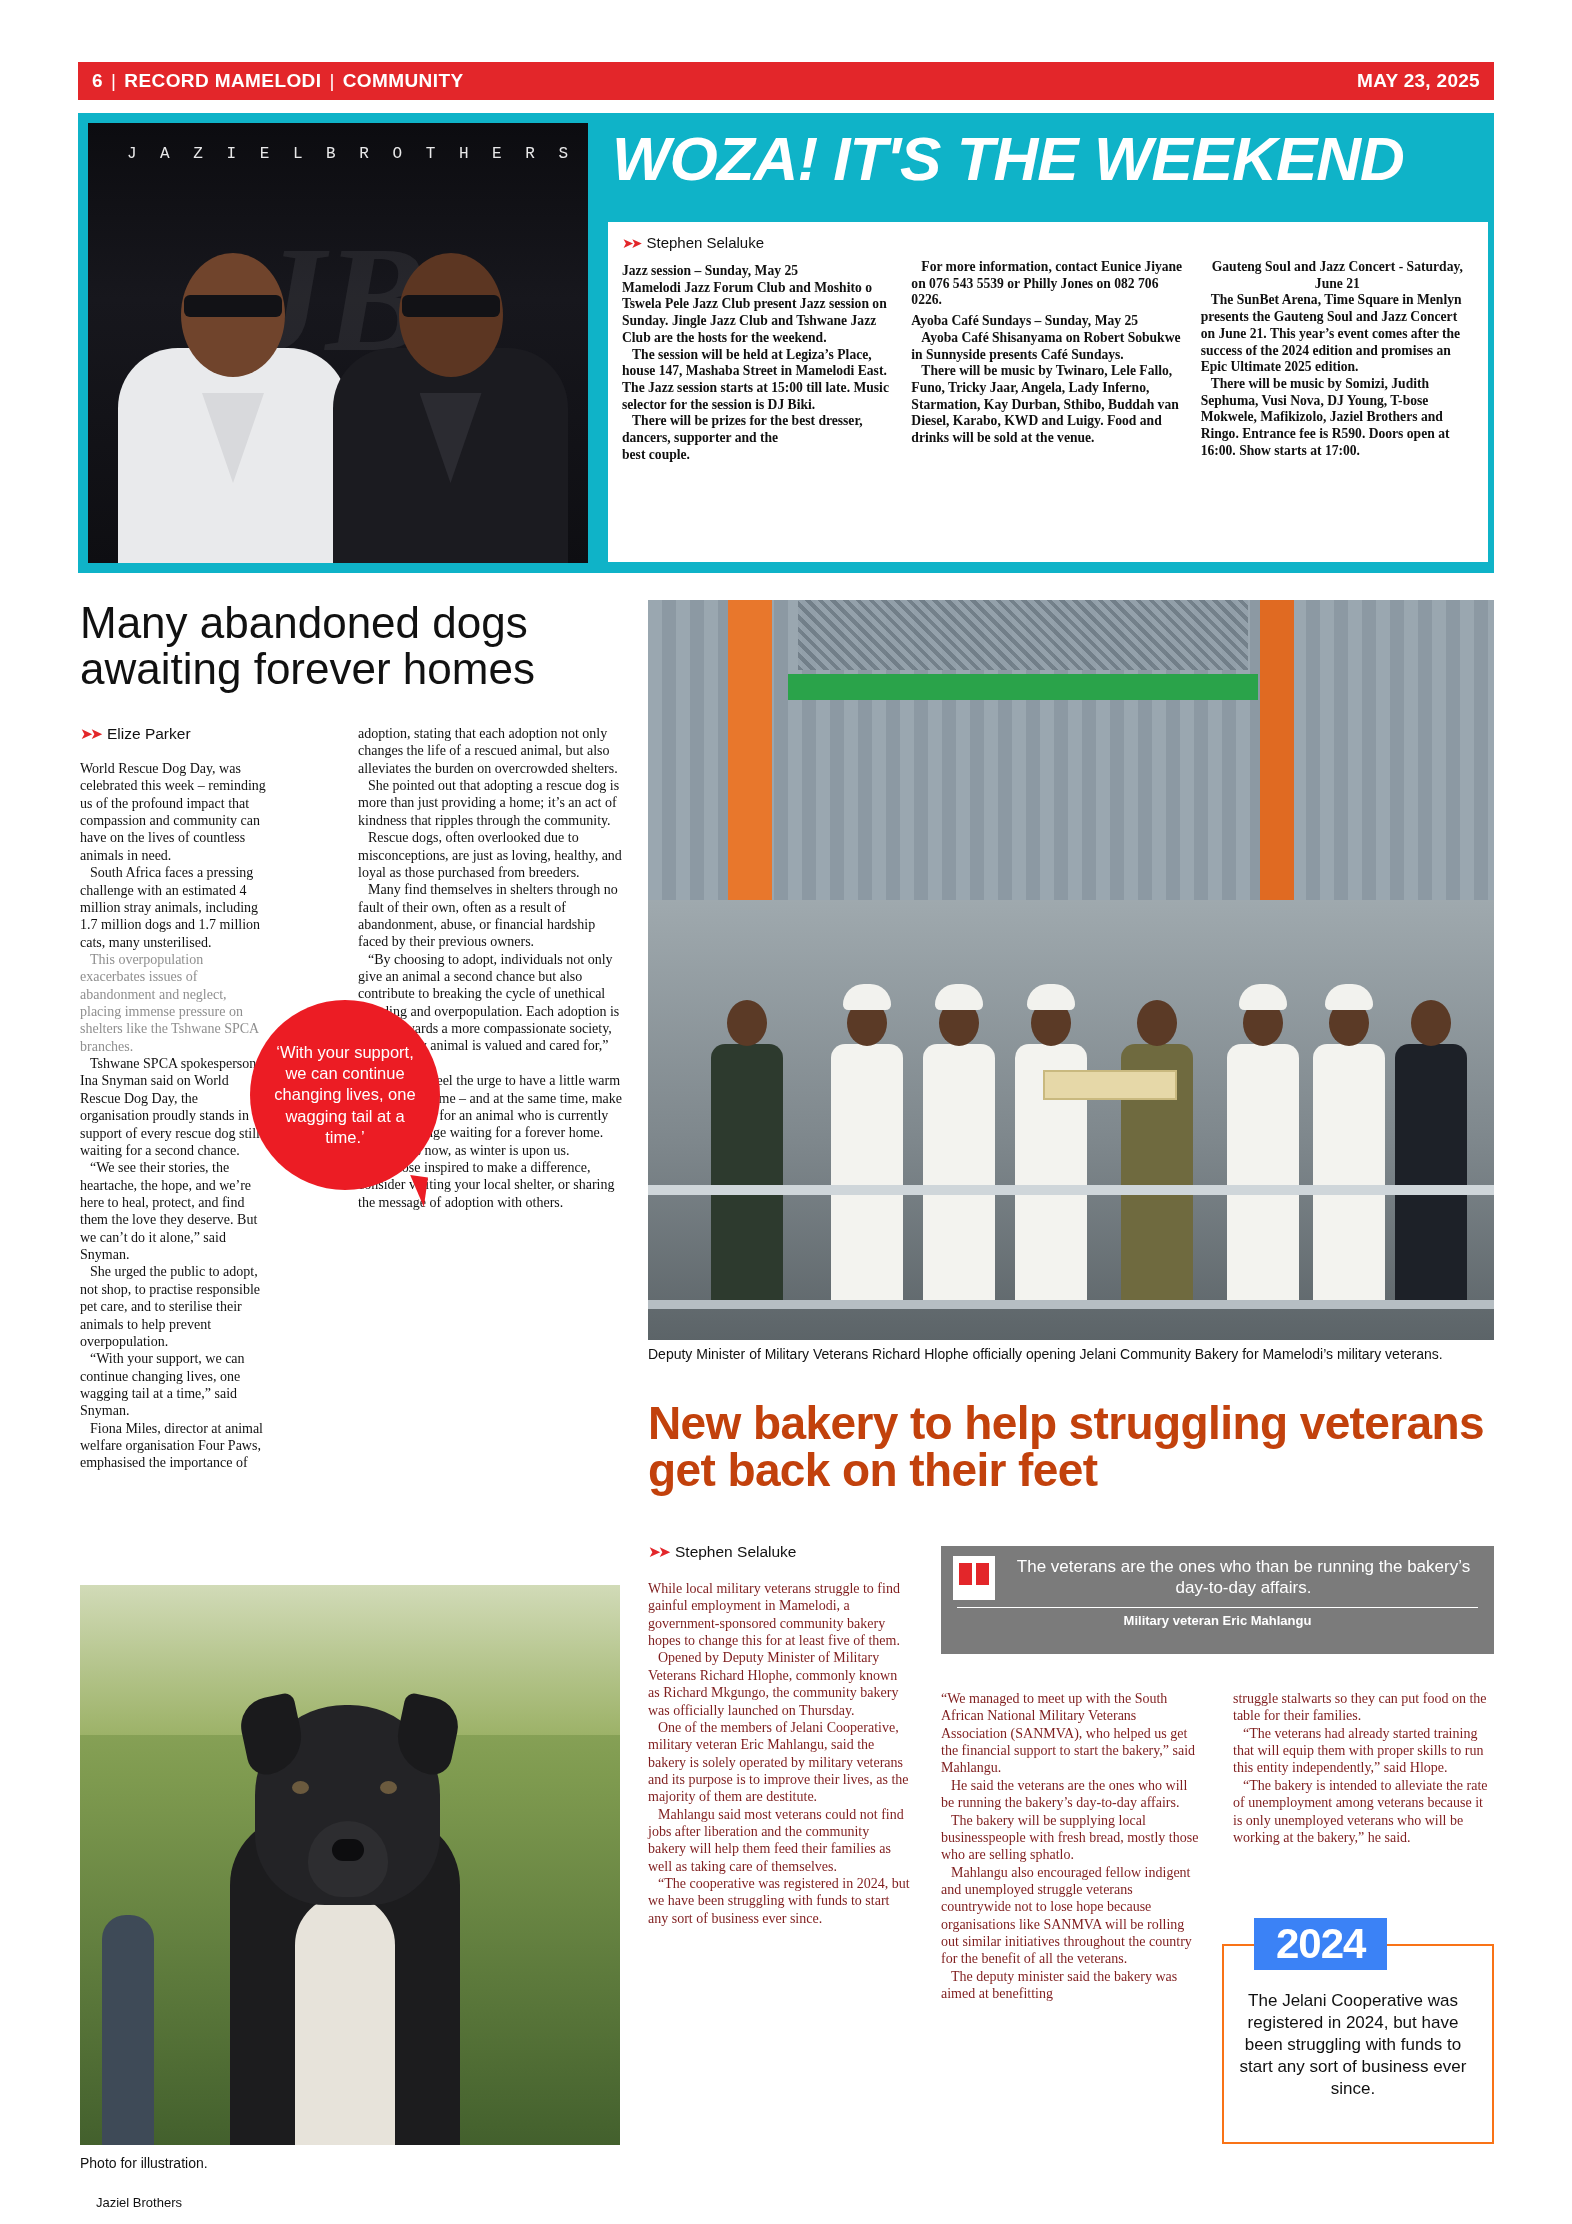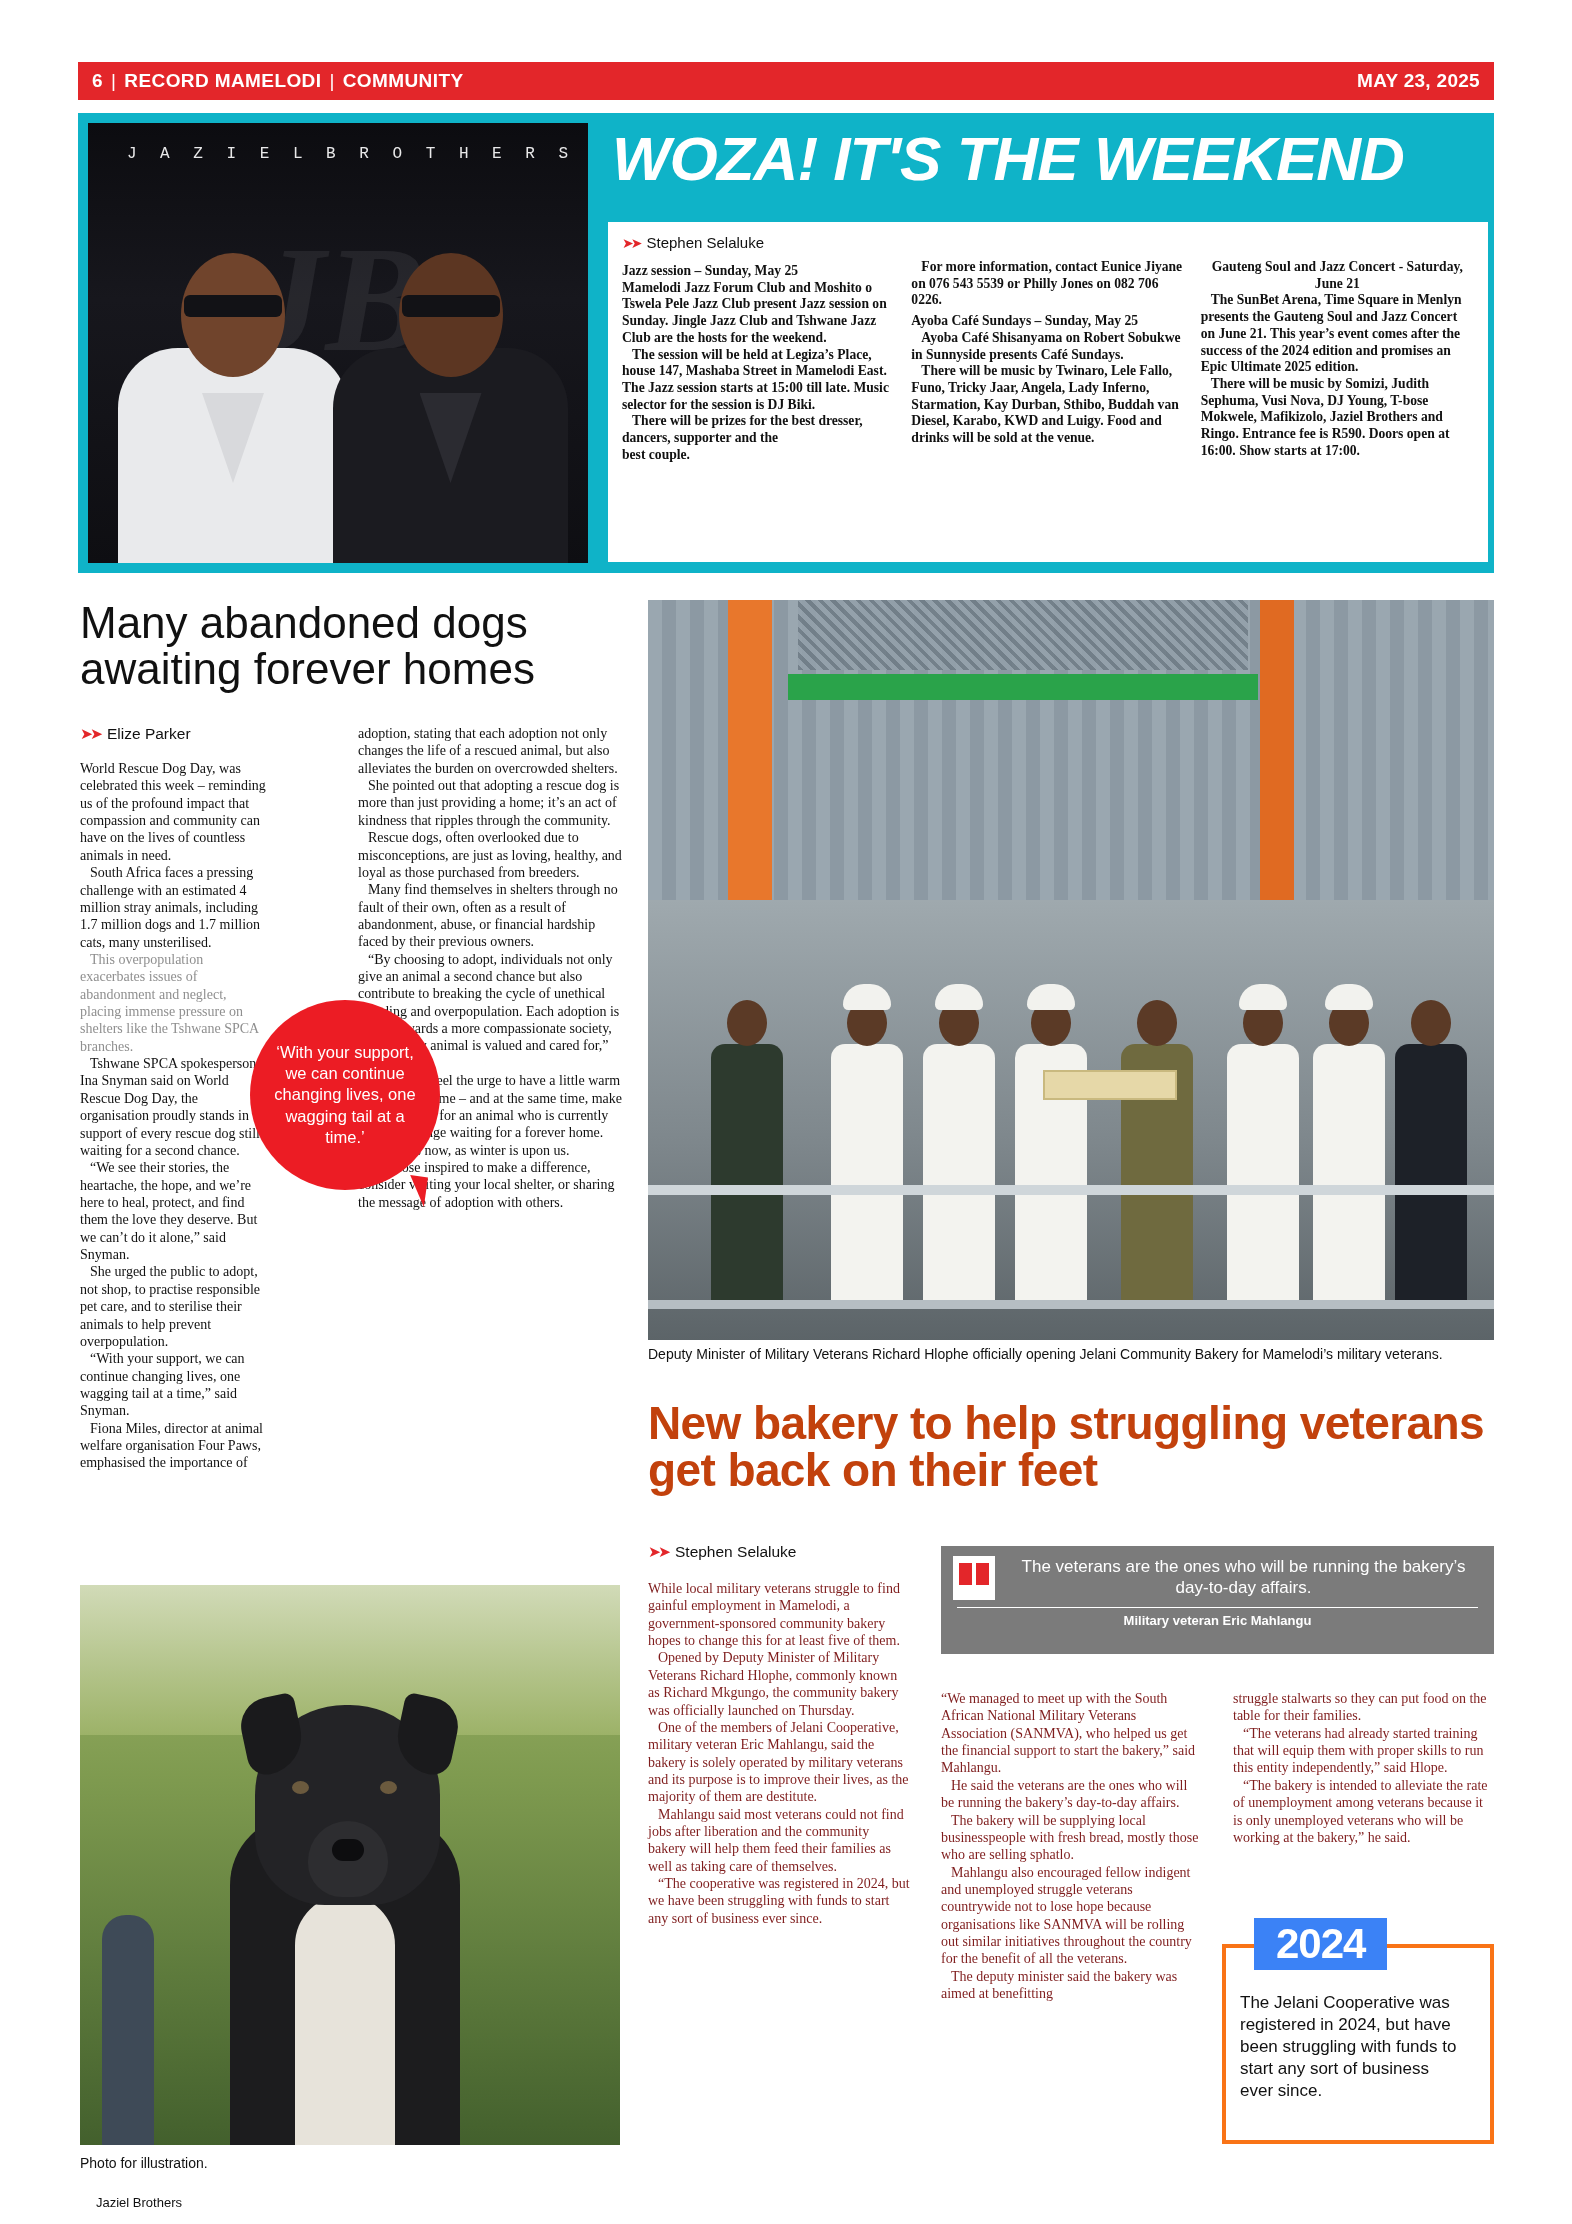--- a/index.html
+++ b/index.html
@@ -425,23 +425,24 @@
   .bk-col p.first { text-indent: 0; }
   .bk-col-1 { left: 648px; top: 1580px; width: 262px; }
   .bk-col-2 { left: 941px; top: 1690px; width: 262px; }
   .bk-col-3 { left: 1233px; top: 1690px; width: 262px; }
 
   
   .factbox {
     position: absolute;
     left: 1222px; top: 1944px;
     width: 272px; height: 200px;
-    border: 4px solid #f97316;
+    border: 2px solid #f97316;
     box-sizing: border-box;
     padding: 44px 24px 10px 14px;
+    text-align: center;
     font-family: "Liberation Sans", sans-serif;
     font-size: 17px;
     line-height: 1.3;
     color: #111;
   }
   .factbox-year {
     position: absolute;
     left: 1254px; top: 1918px;
     background: #3b82f6;
     color: #fff;
@@ -593,21 +594,21 @@
 
   <div class="bakery-head">New bakery to help struggling veterans get back on their feet</div>
   <div class="bakery-byline">
     <span class="arrows">➤➤</span>
     <span>Stephen Selaluke</span>
   </div>
 
   <div class="pullquote">
     <div class="pq-inner">
       <div class="pq-mark"></div>
-      <div class="pq-text">The veterans are the ones who will be running the bakery’s day-to-day affairs.</div>
+      <div class="pq-text">The veterans are the ones who than be running the bakery’s day-to-day affairs.</div>
     </div>
     <div class="pq-rule"></div>
     <div class="pq-attr">Military veteran Eric Mahlangu</div>
   </div>
 
   <div class="dog-photo">
     <div class="dog-bg"></div>
     <div class="dog-blur"></div>
     <div class="dog-leg"></div>
     <div class="dog-body"></div>

